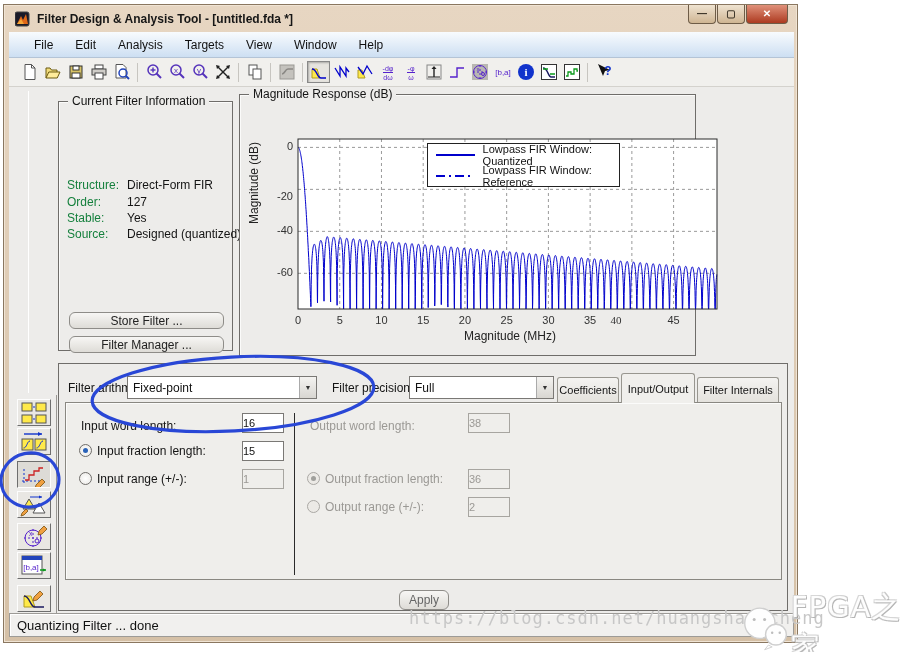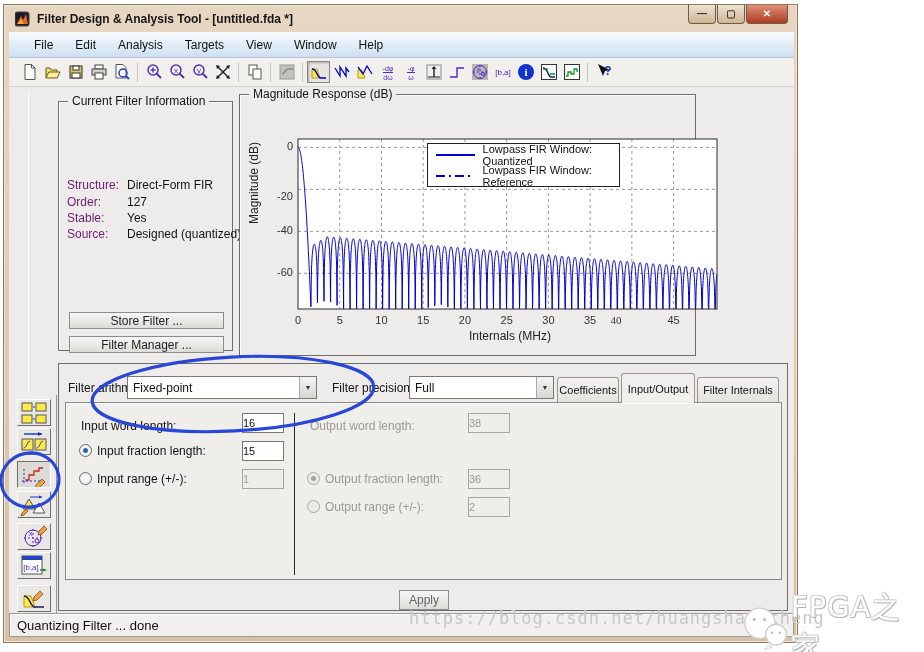--- a/index.html
+++ b/index.html
@@ -23,23 +23,23 @@
 .client{position:absolute;left:5px;top:82px;width:785px;height:526px;background:#edecea}
 .upperline{position:absolute;left:19px;top:4px;width:1px;height:302px;background:#cfcdc9;border-right:1px solid #fff}
 .sidebar{position:absolute;left:4px;top:308px;width:44px;height:218px;border-right:1px solid #9a9894}
 .sbtn{position:absolute;left:4px;width:34px;height:27px;background:#e9e7e3;border-top:1px solid #fdfdfd;border-left:1px solid #fdfdfd;border-right:1px solid #6e6e6e;border-bottom:1px solid #6e6e6e;display:flex;align-items:center;justify-content:center}
 .sbtn.pressed{border-top:1px solid #6e6e6e;border-left:1px solid #6e6e6e;border-right:1px solid #fdfdfd;border-bottom:1px solid #fdfdfd;background:#dddbd6}
 
 .gbox{position:absolute;border:1px solid #6f6d6a;box-shadow:inset 1px 1px 0 #fbfbfa}
 .gbox>.glabel{position:absolute;top:-8px;left:9px;background:#edecea;padding:0 4px;font-size:12px;color:#141414;white-space:nowrap}
 
 .cfi-row{position:absolute;font-size:12px;white-space:nowrap}
-.cfi-row .lab{color:#701a75}
+.cfi-row .lab{color:#15803d}
 .cfi-row .val{position:absolute;left:60px;color:#141414}
-.btn{background:linear-gradient(#f7f6f4,#dedcd7);border:1px solid #8e8c88;border-radius:0;font-size:12px;color:#222;display:flex;align-items:center;justify-content:center}
+.btn{background:linear-gradient(#f7f6f4,#dedcd7);border:1px solid #8e8c88;border-radius:6px;font-size:12px;color:#222;display:flex;align-items:center;justify-content:center}
 
 #chart{position:absolute;left:0;top:0;width:547px;height:262px}
 #chart-svg{position:absolute;left:0;top:0}
 .xtick,.ytick{position:absolute;font-size:11px;color:#333}
 .ytick{width:28px;text-align:right}
 .xtick{width:20px;text-align:center}
 .axlab{position:absolute;font-size:12px;color:#222}
 .legend{position:absolute;left:187px;top:48px;width:193px;height:44px;background:#fff;border:1px solid #222;font-size:11px;color:#111}
 .leg-row{display:flex;align-items:center;height:20px;margin-top:1px}
 .leg-line{width:46px;height:2px;margin:0 8px 0 8px}
@@ -360,21 +360,21 @@
               <line x1="391.8645418326693" y1="44" x2="391.8645418326693" y2="214" stroke="#9a9a9a" stroke-dasharray="3 3"></line>
               <line x1="433.59760956175296" y1="44" x2="433.59760956175296" y2="214" stroke="#9a9a9a" stroke-dasharray="3 3"></line>
               <line x1="58" y1="52.39506172839506" x2="477" y2="52.39506172839506" stroke="#9a9a9a" stroke-dasharray="3 3"></line>
               <line x1="58" y1="94.37037037037037" x2="477" y2="94.37037037037037" stroke="#9a9a9a" stroke-dasharray="3 3"></line>
               <line x1="58" y1="136.34567901234567" x2="477" y2="136.34567901234567" stroke="#9a9a9a" stroke-dasharray="3 3"></line>
               <line x1="58" y1="178.320987654321" x2="477" y2="178.320987654321" stroke="#9a9a9a" stroke-dasharray="3 3"></line>
               <polyline points="58.0,52.4 58.2,52.4 58.3,52.5 58.5,52.6 58.7,52.8 58.8,53.1 59.0,53.4 59.2,53.7 59.3,54.1 59.5,54.6 59.7,55.1 59.8,55.6 60.0,56.3 60.2,56.9 60.3,57.7 60.5,58.4 60.7,59.3 60.8,60.2 61.0,61.1 61.2,62.1 61.3,63.1 61.5,64.2 61.7,65.4 61.8,66.6 62.0,67.9 62.2,69.2 62.3,70.6 62.5,72.0 62.7,73.5 62.8,75.0 63.0,76.6 63.2,78.2 63.3,79.9 63.5,81.7 63.7,83.5 63.8,85.3 64.0,87.2 64.2,89.2 64.3,91.2 64.5,93.3 64.7,95.4 64.8,97.6 65.0,99.8 65.2,102.1 65.3,104.4 65.5,106.8 65.7,109.2 65.8,111.7 66.0,114.3 66.2,116.9 66.3,119.6 66.5,122.3 66.7,125.0 66.8,127.9 67.0,130.7 67.2,133.7 67.3,136.6 67.5,139.7 67.7,142.8 67.8,145.9 68.0,149.1 68.2,152.4 68.3,155.7 68.5,159.0 68.7,162.4 68.9,165.9 69.0,169.4 69.2,173.0 69.4,176.6 69.5,180.3 69.7,184.0 69.9,187.8 70.0,191.7 70.2,195.6 70.4,199.5 70.5,203.5 70.7,207.6 70.9,211.7 71.0,209.6 71.2,189.6 71.4,180.2 71.5,174.1 71.7,169.6 71.9,166.0 72.0,163.1 72.2,160.7 72.4,158.7 72.5,156.9 72.7,155.4 72.9,154.1 73.0,153.0 73.2,152.0 73.4,151.2 73.5,150.6 73.7,150.1 73.9,149.7 74.0,149.4 74.2,149.2 74.4,149.2 74.5,149.3 74.7,149.5 74.9,149.8 75.0,150.2 75.2,150.8 75.4,151.6 75.5,152.5 75.7,153.6 75.9,154.9 76.0,156.4 76.2,158.3 76.4,160.5 76.5,163.2 76.7,166.5 76.9,170.8 77.0,176.6 77.2,185.5 77.4,204.2 77.5,207.8 77.7,186.4 77.9,176.8 78.0,170.6 78.2,166.0 78.4,162.4 78.5,159.5 78.7,157.1 78.9,155.0 79.0,153.2 79.2,151.7 79.4,150.4 79.5,149.3 79.7,148.3 79.9,147.5 80.0,146.8 80.2,146.3 80.4,145.9 80.5,145.6 80.7,145.5 80.9,145.4 81.0,145.5 81.2,145.7 81.4,146.0 81.5,146.5 81.7,147.0 81.9,147.8 82.0,148.7 82.2,149.8 82.4,151.1 82.5,152.6 82.7,154.4 82.9,156.6 83.0,159.3 83.2,162.6 83.4,166.8 83.5,172.5 83.7,181.1 83.9,198.9 84.0,206.2 84.2,183.3 84.4,173.4 84.5,167.1 84.7,162.5 84.9,158.8 85.0,155.9 85.2,153.4 85.4,151.3 85.5,149.5 85.7,148.0 85.9,146.7 86.0,145.5 86.2,144.6 86.4,143.8 86.5,143.1 86.7,142.6 86.9,142.2 87.0,141.9 87.2,141.6 87.4,141.7 87.5,141.8 87.7,142.1 87.9,142.5 88.0,143.1 88.2,143.8 88.4,144.6 88.5,145.6 88.7,146.8 88.9,148.2 89.0,149.9 89.2,151.8 89.4,154.1 89.6,156.8 89.7,160.2 89.9,164.4 90.1,170.1 90.2,178.7 90.4,195.7 90.6,207.0 90.7,182.4 90.9,172.4 91.1,166.0 91.2,161.4 91.4,157.9 91.6,155.0 91.7,152.6 91.9,150.6 92.1,148.9 92.2,147.5 92.4,146.3 92.6,145.3 92.7,144.4 92.9,143.7 93.1,143.1 93.2,142.7 93.4,142.4 93.6,142.2 93.7,142.1 93.9,142.2 94.1,142.4 94.2,142.6 94.4,143.1 94.6,143.6 94.7,144.3 94.9,145.1 95.1,146.1 95.2,147.3 95.4,148.7 95.6,150.3 95.7,152.2 95.9,154.5 96.1,157.2 96.2,160.5 96.4,164.7 96.6,170.3 96.7,178.7 96.9,194.8 97.1,210.3 97.2,183.6 97.4,173.3 97.6,166.8 97.7,162.2 97.9,158.6 98.1,155.7 98.2,153.3 98.4,151.3 98.6,149.6 98.7,148.1 98.9,146.9 99.1,145.8 99.2,145.0 99.4,144.3 99.6,143.7 99.7,143.3 99.9,142.9 100.1,142.7 100.2,142.7 100.4,142.7 100.6,142.9 100.7,143.2 100.9,143.6 101.1,144.1 101.2,144.8 101.4,145.6 101.6,146.6 101.7,147.8 101.9,149.1 102.1,150.8 102.2,152.6 102.4,154.9 102.6,157.6 102.7,160.9 102.9,165.0 103.1,170.6 103.2,178.7 103.4,194.1 103.6,214.0 103.7,184.9 103.9,174.2 104.1,167.7 104.2,162.9 104.4,159.3 104.6,156.3 104.7,153.9 104.9,151.9 105.1,150.2 105.2,148.7 105.4,147.5 105.6,146.4 105.7,145.6 105.9,144.8 106.1,144.3 106.2,143.8 106.4,143.5 106.6,143.3 106.7,143.2 106.9,143.3 107.1,143.4 107.2,143.7 107.4,144.1 107.6,144.6 107.7,145.3 107.9,146.1 108.1,147.1 108.2,148.3 108.4,149.6 108.6,151.2 108.7,153.1 108.9,155.3 109.1,158.0 109.2,161.2 109.4,165.3 109.6,170.8 109.7,178.8 109.9,193.5 110.1,214.0 110.2,186.1 110.4,175.2 110.6,168.5 110.8,163.7 110.9,160.0 111.1,157.0 111.3,154.6 111.4,152.5 111.6,150.8 111.8,149.3 111.9,148.1 112.1,147.0 112.3,146.1 112.4,145.4 112.6,144.8 112.8,144.4 112.9,144.0 113.1,143.8 113.3,143.8 113.4,143.8 113.6,143.9 113.8,144.2 113.9,144.6 114.1,145.1 114.3,145.8 114.4,146.6 114.6,147.6 114.8,148.7 114.9,150.1 115.1,151.7 115.3,153.5 115.4,155.7 115.6,158.4 115.8,161.6 115.9,165.6 116.1,171.0 116.3,178.8 116.4,192.9 116.6,214.0 116.8,187.5 116.9,176.1 117.1,169.3 117.3,164.4 117.4,160.7 117.6,157.7 117.8,155.2 117.9,153.2 118.1,151.4 118.3,149.9 118.4,148.7 118.6,147.6 118.8,146.7 118.9,146.0 119.1,145.4 119.3,144.9 119.4,144.6 119.6,144.4 119.8,144.3 119.9,144.3 120.1,144.5 120.3,144.7 120.4,145.1 120.6,145.7 120.8,146.3 120.9,147.1 121.1,148.1 121.3,149.2 121.4,150.6 121.6,152.1 121.8,154.0 121.9,156.1 122.1,158.8 122.3,161.9 122.4,165.9 122.6,171.2 122.8,178.9 122.9,192.4 123.1,214.0 123.3,188.8 123.4,177.1 123.6,170.1 123.8,165.2 123.9,161.4 124.1,158.4 124.3,155.9 124.4,153.8 124.6,152.0 124.8,150.5 124.9,149.3 125.1,148.2 125.3,147.3 125.4,146.6 125.6,146.0 125.8,145.5 125.9,145.2 126.1,144.9 126.3,144.8 126.4,144.9 126.6,145.0 126.8,145.3 126.9,145.7 127.1,146.2 127.3,146.8 127.4,147.6 127.6,148.6 127.8,149.7 127.9,151.0 128.1,152.6 128.3,154.4 128.4,156.6 128.6,159.2 128.8,162.3 128.9,166.3 129.1,171.5 129.3,178.9 129.4,192.0 129.6,214.0 129.8,190.2 129.9,178.1 130.1,170.9 130.3,165.9 130.4,162.1 130.6,159.0 130.8,156.5 130.9,154.4 131.1,152.7 131.3,151.2 131.5,149.9 131.6,148.8 131.8,147.9 132.0,147.1 132.1,146.5 132.3,146.1 132.5,145.7 132.6,145.5 132.8,145.4 133.0,145.4 133.1,145.5 133.3,145.8 133.5,146.2 133.6,146.7 133.8,147.3 134.0,148.1 134.1,149.1 134.3,150.2 134.5,151.5 134.6,153.0 134.8,154.9 135.0,157.0 135.1,159.6 135.3,162.7 135.5,166.6 135.6,171.7 135.8,179.0 136.0,191.6 136.1,214.0 136.3,191.6 136.5,179.1 136.6,171.8 136.8,166.7 137.0,162.8 137.1,159.7 137.3,157.2 137.5,155.1 137.6,153.3 137.8,151.8 138.0,150.5 138.1,149.4 138.3,148.5 138.5,147.7 138.6,147.1 138.8,146.6 139.0,146.3 139.1,146.0 139.3,145.9 139.5,145.9 139.6,146.1 139.8,146.3 140.0,146.7 140.1,147.2 140.3,147.8 140.5,148.6 140.6,149.5 140.8,150.7 141.0,152.0 141.1,153.5 141.3,155.3 141.5,157.4 141.6,160.0 141.8,163.0 142.0,166.9 142.1,171.9 142.3,179.1 142.5,191.3 142.6,214.0 142.8,193.1 143.0,180.1 143.1,172.6 143.3,167.5 143.5,163.5 143.6,160.4 143.8,157.8 144.0,155.7 144.1,153.9 144.3,152.4 144.5,151.1 144.6,150.0 144.8,149.1 145.0,148.3 145.1,147.7 145.3,147.2 145.5,146.8 145.6,146.6 145.8,146.5 146.0,146.5 146.1,146.6 146.3,146.8 146.5,147.2 146.6,147.7 146.8,148.3 147.0,149.1 147.1,150.0 147.3,151.1 147.5,152.4 147.6,154.0 147.8,155.7 148.0,157.8 148.1,160.4 148.3,163.4 148.5,167.2 148.6,172.2 148.8,179.2 149.0,190.9 149.1,214.0 149.3,194.6 149.5,181.1 149.6,173.5 149.8,168.2 150.0,164.2 150.1,161.1 150.3,158.5 150.5,156.3 150.6,154.5 150.8,153.0 151.0,151.7 151.1,150.6 151.3,149.6 151.5,148.9 151.6,148.2 151.8,147.7 152.0,147.4 152.1,147.1 152.3,147.0 152.5,147.0 152.7,147.1 152.8,147.4 153.0,147.7 153.2,148.2 153.3,148.8 153.5,149.6 153.7,150.5 153.8,151.6 154.0,152.9 154.2,154.4 154.3,156.2 154.5,158.3 154.7,160.8 154.8,163.8 155.0,167.6 155.2,172.4 155.3,179.3 155.5,190.7 155.7,214.0 155.8,196.2 156.0,182.1 156.2,174.3 156.3,169.0 156.5,165.0 156.7,161.8 156.8,159.2 157.0,157.0 157.2,155.2 157.3,153.6 157.5,152.3 157.7,151.2 157.8,150.2 158.0,149.4 158.2,148.8 158.3,148.3 158.5,147.9 158.7,147.7 158.8,147.6 159.0,147.6 159.2,147.7 159.3,147.9 159.5,148.3 159.7,148.7 159.8,149.3 160.0,150.1 160.2,151.0 160.3,152.1 160.5,153.4 160.7,154.9 160.8,156.6 161.0,158.7 161.2,161.2 161.3,164.2 161.5,167.9 161.7,172.7 161.8,179.4 162.0,190.4 162.2,214.0 162.3,197.8 162.5,183.1 162.7,175.2 162.8,169.8 163.0,165.7 163.2,162.5 163.3,159.8 163.5,157.6 163.7,155.8 163.8,154.2 164.0,152.9 164.2,151.8 164.3,150.8 164.5,150.0 164.7,149.4 164.8,148.9 165.0,148.5 165.2,148.2 165.3,148.1 165.5,148.1 165.7,148.2 165.8,148.4 166.0,148.8 166.2,149.2 166.3,149.9 166.5,150.6 166.7,151.5 166.8,152.6 167.0,153.8 167.2,155.3 167.3,157.1 167.5,159.1 167.7,161.6 167.8,164.5 168.0,168.2 168.2,173.0 168.3,179.6 168.5,190.2 168.7,214.0 168.8,199.6 169.0,184.2 169.2,176.0 169.3,170.5 169.5,166.4 169.7,163.1 169.8,160.5 170.0,158.3 170.2,156.4 170.3,154.8 170.5,153.5 170.7,152.3 170.8,151.4 171.0,150.6 171.2,149.9 171.3,149.4 171.5,149.0 171.7,148.8 171.8,148.7 172.0,148.6 172.2,148.7 172.3,149.0 172.5,149.3 172.7,149.8 172.8,150.4 173.0,151.1 173.2,152.0 173.4,153.1 173.5,154.3 173.7,155.8 173.9,157.5 174.0,159.6 174.2,162.0 174.4,164.9 174.5,168.6 174.7,173.2 174.9,179.7 175.0,190.1 175.2,214.0 175.4,201.4 175.5,185.2 175.7,176.9 175.9,171.3 176.0,167.1 176.2,163.8 176.4,161.1 176.5,158.9 176.7,157.0 176.9,155.4 177.0,154.1 177.2,152.9 177.4,152.0 177.5,151.2 177.7,150.5 177.9,150.0 178.0,149.6 178.2,149.3 178.4,149.2 178.5,149.2 178.7,149.3 178.9,149.5 179.0,149.8 179.2,150.3 179.4,150.9 179.5,151.6 179.7,152.5 179.9,153.5 180.0,154.8 180.2,156.3 180.4,158.0 180.5,160.0 180.7,162.4 180.9,165.3 181.0,168.9 181.2,173.5 181.4,179.9 181.5,189.9 181.7,214.0 181.9,203.2 182.0,186.3 182.2,177.8 182.4,172.1 182.5,167.9 182.7,164.5 182.9,161.8 183.0,159.6 183.2,157.7 183.4,156.1 183.5,154.7 183.7,153.5 183.9,152.6 184.0,151.7 184.2,151.1 184.4,150.6 184.5,150.2 184.7,149.9 184.9,149.7 185.0,149.7 185.2,149.8 185.4,150.0 185.5,150.3 185.7,150.8 185.9,151.4 186.0,152.1 186.2,153.0 186.4,154.0 186.5,155.3 186.7,156.7 186.9,158.4 187.0,160.4 187.2,162.8 187.4,165.7 187.5,169.2 187.7,173.8 187.9,180.0 188.0,189.8 188.2,212.6 188.4,205.2 188.5,187.4 188.7,178.7 188.9,172.9 189.0,168.6 189.2,165.2 189.4,162.5 189.5,160.2 189.7,158.3 189.9,156.7 190.0,155.3 190.2,154.1 190.4,153.1 190.5,152.3 190.7,151.7 190.9,151.1 191.0,150.7 191.2,150.4 191.4,150.3 191.5,150.3 191.7,150.3 191.9,150.5 192.0,150.9 192.2,151.3 192.4,151.9 192.5,152.6 192.7,153.5 192.9,154.5 193.0,155.7 193.2,157.2 193.4,158.9 193.5,160.9 193.7,163.2 193.9,166.1 194.0,169.6 194.2,174.1 194.4,180.2 194.6,189.7 194.7,211.0 194.9,207.4 195.1,188.5 195.2,179.6 195.4,173.7 195.6,169.3 195.7,165.9 195.9,163.1 196.1,160.8 196.2,158.9 196.4,157.3 196.6,155.9 196.7,154.7 196.9,153.7 197.1,152.9 197.2,152.2 197.4,151.7 197.6,151.3 197.7,151.0 197.9,150.8 198.1,150.8 198.2,150.9 198.4,151.1 198.6,151.4 198.7,151.8 198.9,152.4 199.1,153.1 199.2,154.0 199.4,155.0 199.6,156.2 199.7,157.6 199.9,159.3 200.1,161.3 200.2,163.6 200.4,166.4 200.6,169.9 200.7,174.4 200.9,180.4 201.1,189.6 201.2,209.6 201.4,209.6 201.6,189.7 201.7,180.5 201.9,174.5 202.1,170.0 202.2,166.6 202.4,163.8 202.6,161.5 202.7,159.5 202.9,157.9 203.1,156.5 203.2,155.3 203.4,154.3 203.6,153.5 203.7,152.8 203.9,152.2 204.1,151.8 204.2,151.5 204.4,151.4 204.6,151.3 204.7,151.4 204.9,151.6 205.1,151.9 205.2,152.3 205.4,152.9 205.6,153.6 205.7,154.5 205.9,155.5 206.1,156.7 206.2,158.1 206.4,159.8 206.6,161.7 206.7,164.0 206.9,166.8 207.1,170.3 207.2,174.6 207.4,180.6 207.6,189.6 207.7,208.4 207.9,212.1 208.1,190.8 208.2,181.4 208.4,175.2 208.6,170.8 208.7,167.3 208.9,164.5 209.1,162.1 209.2,160.2 209.4,158.5 209.6,157.1 209.7,155.9 209.9,154.9 210.1,154.1 210.2,153.4 210.4,152.8 210.6,152.4 210.7,152.1 210.9,151.9 211.1,151.9 211.2,151.9 211.4,152.1 211.6,152.4 211.7,152.9 211.9,153.4 212.1,154.1 212.2,155.0 212.4,156.0 212.6,157.2 212.7,158.6 212.9,160.2 213.1,162.2 213.2,164.5 213.4,167.2 213.6,170.6 213.7,174.9 213.9,180.8 214.1,189.5 214.2,207.4 214.4,214.0 214.6,192.0 214.7,182.3 214.9,176.0 215.1,171.5 215.3,168.0 215.4,165.1 215.6,162.8 215.8,160.8 215.9,159.1 216.1,157.7 216.3,156.5 216.4,155.5 216.6,154.6 216.8,153.9 216.9,153.4 217.1,153.0 217.3,152.7 217.4,152.5 217.6,152.4 217.8,152.5 217.9,152.6 218.1,152.9 218.3,153.4 218.4,153.9 218.6,154.6 218.8,155.5 218.9,156.5 219.1,157.6 219.3,159.0 219.4,160.7 219.6,162.6 219.8,164.9 219.9,167.6 220.1,171.0 220.3,175.2 220.4,181.0 220.6,189.5 220.8,206.5 220.9,214.0 221.1,193.2 221.3,183.2 221.4,176.9 221.6,172.3 221.8,168.7 221.9,165.8 222.1,163.4 222.3,161.4 222.4,159.8 222.6,158.3 222.8,157.1 222.9,156.1 223.1,155.2 223.3,154.5 223.4,153.9 223.6,153.5 223.8,153.2 223.9,153.0 224.1,153.0 224.3,153.0 224.4,153.2 224.6,153.5 224.8,153.9 224.9,154.4 225.1,155.1 225.3,155.9 225.4,156.9 225.6,158.1 225.8,159.5 225.9,161.1 226.1,163.0 226.3,165.3 226.4,168.0 226.6,171.3 226.8,175.5 226.9,181.2 227.1,189.5 227.3,205.7 227.4,214.0 227.6,194.4 227.8,184.1 227.9,177.7 228.1,173.0 228.3,169.4 228.4,166.5 228.6,164.1 228.8,162.1 228.9,160.4 229.1,158.9 229.3,157.7 229.4,156.7 229.6,155.8 229.8,155.1 229.9,154.5 230.1,154.1 230.3,153.8 230.4,153.6 230.6,153.5 230.8,153.5 230.9,153.7 231.1,154.0 231.3,154.4 231.4,154.9 231.6,155.6 231.8,156.4 231.9,157.4 232.1,158.6 232.3,160.0 232.4,161.6 232.6,163.5 232.8,165.7 232.9,168.4 233.1,171.7 233.3,175.8 233.4,181.4 233.6,189.5 233.8,205.0 233.9,214.0 234.1,195.7 234.3,185.1 234.4,178.5 234.6,173.7 234.8,170.1 234.9,167.2 235.1,164.7 235.3,162.7 235.4,161.0 235.6,159.5 235.8,158.3 235.9,157.3 236.1,156.4 236.3,155.7 236.5,155.1 236.6,154.6 236.8,154.3 237.0,154.1 237.1,154.0 237.3,154.1 237.5,154.2 237.6,154.5 237.8,154.9 238.0,155.5 238.1,156.1 238.3,156.9 238.5,157.9 238.6,159.1 238.8,160.4 239.0,162.0 239.1,163.9 239.3,166.1 239.5,168.8 239.6,172.0 239.8,176.1 240.0,181.6 240.1,189.6 240.3,204.3 240.5,214.0 240.6,197.0 240.8,186.0 241.0,179.3 241.1,174.5 241.3,170.8 241.5,167.8 241.6,165.4 241.8,163.3 242.0,161.6 242.1,160.1 242.3,158.9 242.5,157.8 242.6,157.0 242.8,156.2 243.0,155.6 243.1,155.2 243.3,154.9 243.5,154.7 243.6,154.6 243.8,154.6 244.0,154.8 244.1,155.0 244.3,155.4 244.5,156.0 244.6,156.6 244.8,157.4 245.0,158.4 245.1,159.6 245.3,160.9 245.5,162.5 245.6,164.3 245.8,166.5 246.0,169.2 246.1,172.4 246.3,176.5 246.5,181.8 246.6,189.6 246.8,203.8 247.0,214.0 247.1,198.3 247.3,187.0 247.5,180.1 247.6,175.2 247.8,171.5 248.0,168.5 248.1,166.0 248.3,164.0 248.5,162.2 248.6,160.8 248.8,159.5 249.0,158.4 249.1,157.5 249.3,156.8 249.5,156.2 249.6,155.8 249.8,155.4 250.0,155.2 250.1,155.1 250.3,155.1 250.5,155.3 250.6,155.6 250.8,156.0 251.0,156.5 251.1,157.1 251.3,157.9 251.5,158.9 251.6,160.0 251.8,161.4 252.0,162.9 252.1,164.8 252.3,167.0 252.5,169.6 252.6,172.8 252.8,176.8 253.0,182.0 253.1,189.7 253.3,203.3 253.5,214.0 253.6,199.6 253.8,187.9 254.0,180.9 254.1,176.0 254.3,172.2 254.5,169.2 254.6,166.7 254.8,164.6 255.0,162.9 255.1,161.4 255.3,160.1 255.5,159.0 255.6,158.1 255.8,157.4 256.0,156.8 256.1,156.3 256.3,156.0 256.5,155.8 256.6,155.7 256.8,155.7 257.0,155.8 257.2,156.1 257.3,156.5 257.5,157.0 257.7,157.6 257.8,158.4 258.0,159.4 258.2,160.5 258.3,161.8 258.5,163.4 258.7,165.2 258.8,167.4 259.0,170.0 259.2,173.1 259.3,177.1 259.5,182.3 259.7,189.7 259.8,202.8 260.0,214.0 260.2,201.0 260.3,188.9 260.5,181.8 260.7,176.8 260.8,172.9 261.0,169.9 261.2,167.4 261.3,165.3 261.5,163.5 261.7,162.0 261.8,160.7 262.0,159.6 262.2,158.7 262.3,158.0 262.5,157.3 262.7,156.9 262.8,156.5 263.0,156.3 263.2,156.2 263.3,156.2 263.5,156.4 263.7,156.6 263.8,157.0 264.0,157.5 264.2,158.1 264.3,158.9 264.5,159.9 264.7,161.0 264.8,162.3 265.0,163.9 265.2,165.7 265.3,167.8 265.5,170.4 265.7,173.5 265.8,177.4 266.0,182.5 266.2,189.8 266.3,202.4 266.5,214.0 266.7,202.4 266.8,189.9 267.0,182.6 267.2,177.5 267.3,173.6 267.5,170.5 267.7,168.0 267.8,165.9 268.0,164.1 268.2,162.6 268.3,161.3 268.5,160.2 268.7,159.3 268.8,158.5 269.0,157.9 269.2,157.4 269.3,157.1 269.5,156.9 269.7,156.7 269.8,156.8 270.0,156.9 270.2,157.1 270.3,157.5 270.5,158.0 270.7,158.6 270.8,159.4 271.0,160.4 271.2,161.5 271.3,162.8 271.5,164.3 271.7,166.1 271.8,168.2 272.0,170.8 272.2,173.9 272.3,177.7 272.5,182.8 272.7,189.9 272.8,202.1 273.0,214.0 273.2,203.9 273.3,190.9 273.5,183.4 273.7,178.3 273.8,174.3 274.0,171.2 274.2,168.7 274.3,166.5 274.5,164.7 274.7,163.2 274.8,161.9 275.0,160.8 275.2,159.9 275.3,159.1 275.5,158.5 275.7,158.0 275.8,157.6 276.0,157.4 276.2,157.3 276.3,157.3 276.5,157.4 276.7,157.7 276.8,158.0 277.0,158.5 277.2,159.2 277.3,159.9 277.5,160.9 277.7,162.0 277.8,163.2 278.0,164.8 278.2,166.6 278.4,168.7 278.5,171.2 278.7,174.2 278.9,178.0 279.0,183.0 279.2,190.0 279.4,201.8 279.5,214.0 279.7,205.4 279.9,191.9 280.0,184.3 280.2,179.0 280.4,175.1 280.5,171.9 280.7,169.3 280.9,167.2 281.0,165.3 281.2,163.8 281.4,162.5 281.5,161.4 281.7,160.5 281.9,159.7 282.0,159.0 282.2,158.6 282.4,158.2 282.5,158.0 282.7,157.8 282.9,157.8 283.0,158.0 283.2,158.2 283.4,158.5 283.5,159.0 283.7,159.7 283.9,160.4 284.0,161.3 284.2,162.4 284.4,163.7 284.5,165.2 284.7,167.0 284.9,169.1 285.0,171.6 285.2,174.6 285.4,178.4 285.5,183.3 285.7,190.1 285.9,201.5 286.0,214.0 286.2,207.0 286.4,192.9 286.5,185.1 286.7,179.8 286.9,175.8 287.0,172.6 287.2,170.0 287.4,167.8 287.5,166.0 287.7,164.4 287.9,163.1 288.0,162.0 288.2,161.0 288.4,160.3 288.5,159.6 288.7,159.1 288.9,158.8 289.0,158.5 289.2,158.4 289.4,158.4 289.5,158.5 289.7,158.7 289.9,159.1 290.0,159.5 290.2,160.2 290.4,160.9 290.5,161.8 290.7,162.9 290.9,164.2 291.0,165.7 291.2,167.4 291.4,169.5 291.5,172.0 291.7,175.0 291.9,178.7 292.0,183.5 292.2,190.3 292.4,201.3 292.5,214.0 292.7,208.7 292.9,193.9 293.0,186.0 293.2,180.6 293.4,176.5 293.5,173.3 293.7,170.6 293.9,168.4 294.0,166.6 294.2,165.0 294.4,163.7 294.5,162.6 294.7,161.6 294.9,160.8 295.0,160.2 295.2,159.7 295.4,159.3 295.5,159.1 295.7,158.9 295.9,158.9 296.0,159.0 296.2,159.2 296.4,159.6 296.5,160.1 296.7,160.7 296.9,161.4 297.0,162.3 297.2,163.4 297.4,164.7 297.5,166.1 297.7,167.9 297.9,169.9 298.0,172.4 298.2,175.4 298.4,179.0 298.5,183.8 298.7,190.4 298.9,201.1 299.1,214.0 299.2,210.4 299.4,195.0 299.6,186.9 299.7,181.3 299.9,177.2 300.1,174.0 300.2,171.3 300.4,169.1 300.6,167.2 300.7,165.6 300.9,164.3 301.1,163.2 301.2,162.2 301.4,161.4 301.6,160.8 301.7,160.2 301.9,159.9 302.1,159.6 302.2,159.5 302.4,159.5 302.6,159.6 302.7,159.8 302.9,160.1 303.1,160.6 303.2,161.2 303.4,161.9 303.6,162.8 303.7,163.9 303.9,165.1 304.1,166.6 304.2,168.3 304.4,170.4 304.6,172.8 304.7,175.7 304.9,179.4 305.1,184.1 305.2,190.5 305.4,200.9 305.6,214.0 305.7,212.2 305.9,196.1 306.1,187.7 306.2,182.1 306.4,177.9 306.6,174.7 306.7,172.0 306.9,169.7 307.1,167.9 307.2,166.3 307.4,164.9 307.6,163.8 307.7,162.8 307.9,162.0 308.1,161.3 308.2,160.8 308.4,160.4 308.6,160.2 308.7,160.0 308.9,160.0 309.1,160.1 309.2,160.3 309.4,160.6 309.6,161.1 309.7,161.7 309.9,162.4 310.1,163.3 310.2,164.4 310.4,165.6 310.6,167.1 310.7,168.8 310.9,170.8 311.1,173.2 311.2,176.1 311.4,179.7 311.6,184.3 311.7,190.7 311.9,200.7 312.1,214.0 312.2,214.0 312.4,197.1 312.6,188.6 312.7,182.9 312.9,178.7 313.1,175.3 313.2,172.6 313.4,170.4 313.6,168.5 313.7,166.9 313.9,165.5 314.1,164.4 314.2,163.4 314.4,162.6 314.6,161.9 314.7,161.4 314.9,161.0 315.1,160.7 315.2,160.6 315.4,160.5 315.6,160.6 315.7,160.8 315.9,161.2 316.1,161.6 316.2,162.2 316.4,162.9 316.6,163.8 316.7,164.8 316.9,166.1 317.1,167.5 317.2,169.2 317.4,171.2 317.6,173.6 317.7,176.5 317.9,180.0 318.1,184.6 318.2,190.9 318.4,200.6 318.6,214.0 318.7,214.0 318.9,198.2 319.1,189.5 319.2,183.7 319.4,179.4 319.6,176.0 319.7,173.3 319.9,171.0 320.1,169.1 320.3,167.5 320.4,166.1 320.6,164.9 320.8,164.0 320.9,163.1 321.1,162.5 321.3,161.9 321.4,161.5 321.6,161.3 321.8,161.1 321.9,161.1 322.1,161.2 322.3,161.4 322.4,161.7 322.6,162.1 322.8,162.7 322.9,163.4 323.1,164.3 323.3,165.3 323.4,166.6 323.6,168.0 323.8,169.7 323.9,171.7 324.1,174.0 324.3,176.9 324.4,180.4 324.6,184.9 324.8,191.0 324.9,200.5 325.1,214.0 325.3,214.0 325.4,199.4 325.6,190.4 325.8,184.5 325.9,180.1 326.1,176.7 326.3,174.0 326.4,171.7 326.6,169.7 326.8,168.1 326.9,166.7 327.1,165.5 327.3,164.5 327.4,163.7 327.6,163.0 327.8,162.5 327.9,162.1 328.1,161.8 328.3,161.7 328.4,161.6 328.6,161.7 328.8,161.9 328.9,162.2 329.1,162.6 329.3,163.2 329.4,163.9 329.6,164.8 329.8,165.8 329.9,167.0 330.1,168.5 330.3,170.1 330.4,172.1 330.6,174.4 330.8,177.3 330.9,180.7 331.1,185.2 331.3,191.2 331.4,200.5 331.6,214.0 331.8,214.0 331.9,200.5 332.1,191.3 332.3,185.3 332.4,180.9 332.6,177.4 332.8,174.6 332.9,172.3 333.1,170.4 333.3,168.7 333.4,167.3 333.6,166.1 333.8,165.1 333.9,164.3 334.1,163.6 334.3,163.1 334.4,162.7 334.6,162.4 334.8,162.2 334.9,162.1 335.1,162.2 335.3,162.4 335.4,162.7 335.6,163.2 335.8,163.7 335.9,164.4 336.1,165.3 336.3,166.3 336.4,167.5 336.6,168.9 336.8,170.6 336.9,172.5 337.1,174.9 337.3,177.7 337.4,181.1 337.6,185.5 337.8,191.4 337.9,200.4 338.1,214.0 338.3,214.0 338.4,201.6 338.6,192.2 338.8,186.1 338.9,181.6 339.1,178.1 339.3,175.3 339.4,173.0 339.6,171.0 339.8,169.3 339.9,167.9 340.1,166.7 340.3,165.7 340.4,164.9 340.6,164.2 340.8,163.6 341.0,163.2 341.1,162.9 341.3,162.7 341.5,162.7 341.6,162.8 341.8,162.9 342.0,163.2 342.1,163.7 342.3,164.2 342.5,164.9 342.6,165.8 342.8,166.8 343.0,168.0 343.1,169.4 343.3,171.0 343.5,173.0 343.6,175.3 343.8,178.0 344.0,181.4 344.1,185.8 344.3,191.6 344.5,200.4 344.6,214.0 344.8,214.0 345.0,202.8 345.1,193.1 345.3,186.9 345.5,182.3 345.6,178.8 345.8,176.0 346.0,173.6 346.1,171.6 346.3,170.0 346.5,168.5 346.6,167.3 346.8,166.3 347.0,165.5 347.1,164.8 347.3,164.2 347.5,163.8 347.6,163.5 347.8,163.3 348.0,163.2 348.1,163.3 348.3,163.5 348.5,163.8 348.6,164.2 348.8,164.7 349.0,165.4 349.1,166.3 349.3,167.3 349.5,168.5 349.6,169.9 349.8,171.5 350.0,173.4 350.1,175.7 350.3,178.4 350.5,181.8 350.6,186.1 350.8,191.8 351.0,200.3 351.1,214.0 351.3,214.0 351.5,204.0 351.6,194.0 351.8,187.7 352.0,183.1 352.1,179.5 352.3,176.6 352.5,174.3 352.6,172.3 352.8,170.6 353.0,169.1 353.1,167.9 353.3,166.9 353.5,166.0 353.6,165.3 353.8,164.8 354.0,164.3 354.1,164.0 354.3,163.8 354.5,163.8 354.6,163.8 354.8,164.0 355.0,164.3 355.1,164.7 355.3,165.2 355.5,165.9 355.6,166.8 355.8,167.8 356.0,168.9 356.1,170.3 356.3,171.9 356.5,173.8 356.6,176.1 356.8,178.8 357.0,182.1 357.1,186.4 357.3,192.0 357.5,200.3 357.6,214.0 357.8,214.0 358.0,205.3 358.1,194.9 358.3,188.5 358.5,183.8 358.6,180.2 358.8,177.3 359.0,174.9 359.1,172.9 359.3,171.2 359.5,169.7 359.6,168.5 359.8,167.5 360.0,166.6 360.1,165.9 360.3,165.3 360.5,164.9 360.6,164.6 360.8,164.4 361.0,164.3 361.1,164.4 361.3,164.5 361.5,164.8 361.6,165.2 361.8,165.8 362.0,166.4 362.2,167.3 362.3,168.2 362.5,169.4 362.7,170.8 362.8,172.4 363.0,174.3 363.2,176.5 363.3,179.2 363.5,182.5 363.7,186.7 363.8,192.2 364.0,200.4 364.2,214.0 364.3,214.0 364.5,206.5 364.7,195.9 364.8,189.3 365.0,184.6 365.2,180.9 365.3,178.0 365.5,175.6 365.7,173.5 365.8,171.8 366.0,170.4 366.2,169.1 366.3,168.1 366.5,167.2 366.7,166.5 366.8,165.9 367.0,165.4 367.2,165.1 367.3,164.9 367.5,164.9 367.7,164.9 367.8,165.1 368.0,165.3 368.2,165.7 368.3,166.3 368.5,166.9 368.7,167.8 368.8,168.7 369.0,169.9 369.2,171.3 369.3,172.8 369.5,174.7 369.7,176.9 369.8,179.6 370.0,182.9 370.2,187.0 370.3,192.4 370.5,200.4 370.7,214.0 370.8,214.0 371.0,207.8 371.2,196.8 371.3,190.1 371.5,185.3 371.7,181.6 371.8,178.7 372.0,176.2 372.2,174.2 372.3,172.4 372.5,171.0 372.7,169.7 372.8,168.7 373.0,167.8 373.2,167.0 373.3,166.5 373.5,166.0 373.7,165.7 373.8,165.5 374.0,165.4 374.2,165.4 374.3,165.6 374.5,165.9 374.7,166.3 374.8,166.8 375.0,167.4 375.2,168.3 375.3,169.2 375.5,170.4 375.7,171.7 375.8,173.3 376.0,175.2 376.2,177.4 376.3,180.0 376.5,183.2 376.7,187.3 376.8,192.6 377.0,200.4 377.2,214.0 377.3,214.0 377.5,209.1 377.7,197.8 377.8,190.9 378.0,186.1 378.2,182.3 378.3,179.3 378.5,176.9 378.7,174.8 378.8,173.1 379.0,171.6 379.2,170.3 379.3,169.3 379.5,168.4 379.7,167.6 379.8,167.0 380.0,166.6 380.2,166.2 380.3,166.0 380.5,165.9 380.7,166.0 380.8,166.1 381.0,166.4 381.2,166.8 381.3,167.3 381.5,167.9 381.7,168.7 381.8,169.7 382.0,170.8 382.2,172.2 382.3,173.8 382.5,175.6 382.7,177.8 382.9,180.4 383.0,183.6 383.2,187.6 383.4,192.9 383.5,200.5 383.7,214.0 383.9,214.0 384.0,210.4 384.2,198.7 384.4,191.8 384.5,186.8 384.7,183.0 384.9,180.0 385.0,177.5 385.2,175.4 385.4,173.7 385.5,172.2 385.7,170.9 385.9,169.8 386.0,168.9 386.2,168.2 386.4,167.6 386.5,167.1 386.7,166.8 386.9,166.6 387.0,166.5 387.2,166.5 387.4,166.6 387.5,166.9 387.7,167.3 387.9,167.8 388.0,168.5 388.2,169.2 388.4,170.2 388.5,171.3 388.7,172.7 388.9,174.2 389.0,176.0 389.2,178.2 389.4,180.8 389.5,183.9 389.7,187.9 389.9,193.1 390.0,200.6 390.2,213.6 390.4,214.0 390.5,211.8 390.7,199.7 390.9,192.6 391.0,187.6 391.2,183.7 391.4,180.7 391.5,178.2 391.7,176.1 391.9,174.3 392.0,172.8 392.2,171.5 392.4,170.4 392.5,169.5 392.7,168.8 392.9,168.2 393.0,167.7 393.2,167.3 393.4,167.1 393.5,167.0 393.7,167.0 393.9,167.2 394.0,167.4 394.2,167.8 394.4,168.3 394.5,169.0 394.7,169.7 394.9,170.7 395.0,171.8 395.2,173.1 395.4,174.7 395.5,176.5 395.7,178.6 395.9,181.2 396.0,184.3 396.2,188.2 396.4,193.3 396.5,200.6 396.7,213.2 396.9,214.0 397.0,213.3 397.2,200.7 397.4,193.4 397.5,188.3 397.7,184.5 397.9,181.4 398.0,178.8 398.2,176.7 398.4,174.9 398.5,173.4 398.7,172.1 398.9,171.0 399.0,170.1 399.2,169.3 399.4,168.7 399.5,168.3 399.7,167.9 399.9,167.7 400.0,167.6 400.2,167.6 400.4,167.7 400.5,168.0 400.7,168.3 400.9,168.8 401.0,169.5 401.2,170.2 401.4,171.2 401.5,172.3 401.7,173.6 401.9,175.1 402.0,176.9 402.2,179.1 402.4,181.6 402.5,184.7 402.7,188.5 402.9,193.6 403.0,200.7 403.2,212.9 403.4,214.0 403.5,214.0 403.7,201.7 403.9,194.3 404.1,189.1 404.2,185.2 404.4,182.0 404.6,179.5 404.7,177.3 404.9,175.5 405.1,174.0 405.2,172.7 405.4,171.6 405.6,170.7 405.7,169.9 405.9,169.3 406.1,168.8 406.2,168.5 406.4,168.2 406.6,168.1 406.7,168.1 406.9,168.2 407.1,168.5 407.2,168.8 407.4,169.3 407.6,170.0 407.7,170.7 407.9,171.7 408.1,172.8 408.2,174.1 408.4,175.6 408.6,177.4 408.7,179.5 408.9,182.0 409.1,185.1 409.2,188.9 409.4,193.8 409.6,200.8 409.7,212.6 409.9,214.0 410.1,214.0 410.2,202.7 410.4,195.1 410.6,189.9 410.7,185.9 410.9,182.7 411.1,180.1 411.2,178.0 411.4,176.2 411.6,174.6 411.7,173.3 411.9,172.2 412.1,171.3 412.2,170.5 412.4,169.9 412.6,169.4 412.7,169.0 412.9,168.8 413.1,168.7 413.2,168.7 413.4,168.8 413.6,169.0 413.7,169.4 413.9,169.9 414.1,170.5 414.2,171.2 414.4,172.2 414.6,173.3 414.7,174.5 414.9,176.0 415.1,177.8 415.2,179.9 415.4,182.4 415.6,185.4 415.7,189.2 415.9,194.1 416.1,201.0 416.2,212.3 416.4,214.0 416.6,214.0 416.7,203.7 416.9,196.0 417.1,190.6 417.2,186.6 417.4,183.4 417.6,180.8 417.7,178.6 417.9,176.8 418.1,175.2 418.2,173.9 418.4,172.8 418.6,171.9 418.7,171.1 418.9,170.4 419.1,169.9 419.2,169.6 419.4,169.3 419.6,169.2 419.7,169.2 419.9,169.3 420.1,169.5 420.2,169.9 420.4,170.4 420.6,171.0 420.7,171.7 420.9,172.6 421.1,173.7 421.2,175.0 421.4,176.5 421.6,178.3 421.7,180.3 421.9,182.8 422.1,185.8 422.2,189.5 422.4,194.3 422.6,201.1 422.7,212.1 422.9,214.0 423.1,214.0 423.2,204.8 423.4,196.8 423.6,191.4 423.7,187.3 423.9,184.1 424.1,181.5 424.2,179.3 424.4,177.4 424.6,175.9 424.8,174.5 424.9,173.4 425.1,172.4 425.3,171.6 425.4,171.0 425.6,170.5 425.8,170.1 425.9,169.9 426.1,169.7 426.3,169.7 426.4,169.8 426.6,170.1 426.8,170.4 426.9,170.9 427.1,171.5 427.3,172.2 427.4,173.1 427.6,174.2 427.8,175.5 427.9,177.0 428.1,178.7 428.3,180.8 428.4,183.2 428.6,186.2 428.8,189.9 428.9,194.6 429.1,201.2 429.3,211.9 429.4,214.0 429.6,214.0 429.8,205.8 429.9,197.7 430.1,192.2 430.3,188.0 430.4,184.8 430.6,182.1 430.8,179.9 430.9,178.0 431.1,176.5 431.3,175.1 431.4,174.0 431.6,173.0 431.8,172.2 431.9,171.6 432.1,171.1 432.3,170.7 432.4,170.4 432.6,170.3 432.8,170.3 432.9,170.4 433.1,170.6 433.3,170.9 433.4,171.4 433.6,172.0 433.8,172.7 433.9,173.6 434.1,174.7 434.3,176.0 434.4,177.4 434.6,179.2 434.8,181.2 434.9,183.6 435.1,186.6 435.3,190.2 435.4,194.9 435.6,201.4 435.8,211.7 435.9,214.0 436.1,214.0 436.3,206.9 436.4,198.5 436.6,192.9 436.8,188.8 436.9,185.5 437.1,182.8 437.3,180.6 437.4,178.7 437.6,177.1 437.8,175.7 437.9,174.6 438.1,173.6 438.3,172.8 438.4,172.1 438.6,171.6 438.8,171.2 438.9,171.0 439.1,170.8 439.3,170.8 439.4,170.9 439.6,171.1 439.8,171.4 439.9,171.9 440.1,172.5 440.3,173.2 440.4,174.1 440.6,175.2 440.8,176.4 440.9,177.9 441.1,179.6 441.3,181.6 441.4,184.0 441.6,186.9 441.8,190.5 441.9,195.2 442.1,201.5 442.3,211.6 442.4,214.0 442.6,214.0 442.8,208.0 442.9,199.4 443.1,193.7 443.3,189.5 443.4,186.2 443.6,183.4 443.8,181.2 443.9,179.3 444.1,177.7 444.3,176.3 444.4,175.2 444.6,174.2 444.8,173.4 444.9,172.7 445.1,172.2 445.3,171.8 445.4,171.5 445.6,171.4 445.8,171.3 446.0,171.4 446.1,171.6 446.3,172.0 446.5,172.4 446.6,173.0 446.8,173.7 447.0,174.6 447.1,175.7 447.3,176.9 447.5,178.4 447.6,180.1 447.8,182.1 448.0,184.4 448.1,187.3 448.3,190.9 448.5,195.4 448.6,201.7 448.8,211.4 449.0,214.0 449.1,214.0 449.3,209.1 449.5,200.3 449.6,194.5 449.8,190.2 450.0,186.8 450.1,184.1 450.3,181.8 450.5,179.9 450.6,178.3 450.8,176.9 451.0,175.8 451.1,174.8 451.3,174.0 451.5,173.3 451.6,172.8 451.8,172.4 452.0,172.1 452.1,171.9 452.3,171.9 452.5,172.0 452.6,172.2 452.8,172.5 453.0,172.9 453.1,173.5 453.3,174.2 453.5,175.1 453.6,176.1 453.8,177.4 454.0,178.8 454.1,180.5 454.3,182.5 454.5,184.9 454.6,187.7 454.8,191.2 455.0,195.7 455.1,201.8 455.3,211.3 455.5,214.0 455.6,214.0 455.8,210.2 456.0,201.2 456.1,195.3 456.3,190.9 456.5,187.5 456.6,184.8 456.8,182.5 457.0,180.6 457.1,178.9 457.3,177.5 457.5,176.4 457.6,175.4 457.8,174.5 458.0,173.9 458.1,173.3 458.3,172.9 458.5,172.6 458.6,172.5 458.8,172.4 459.0,172.5 459.1,172.7 459.3,173.0 459.5,173.5 459.6,174.0 459.8,174.7 460.0,175.6 460.1,176.6 460.3,177.8 460.5,179.3 460.6,181.0 460.8,182.9 461.0,185.3 461.1,188.1 461.3,191.6 461.5,196.0 461.6,202.0 461.8,211.3 462.0,214.0 462.1,214.0 462.3,211.3 462.5,202.1 462.6,196.1 462.8,191.7 463.0,188.2 463.1,185.4 463.3,183.1 463.5,181.2 463.6,179.5 463.8,178.1 464.0,177.0 464.1,176.0 464.3,175.1 464.5,174.4 464.6,173.9 464.8,173.5 465.0,173.2 465.1,173.0 465.3,173.0 465.5,173.0 465.6,173.2 465.8,173.5 466.0,174.0 466.1,174.5 466.3,175.2 466.5,176.1 466.7,177.1 466.8,178.3 467.0,179.7 467.2,181.4 467.3,183.4 467.5,185.7 467.7,188.5 467.8,191.9 468.0,196.3 468.2,202.2 468.3,211.2 468.5,214.0 468.7,214.0 468.8,212.5 469.0,203.0 469.2,196.9 469.3,192.4 469.5,188.9 469.7,186.1 469.8,183.8 470.0,181.8 470.2,180.2 470.3,178.7 470.5,177.5 470.7,176.5 470.8,175.7 471.0,175.0 471.2,174.4 471.3,174.0 471.5,173.7 471.7,173.6 471.8,173.5 472.0,173.6 472.2,173.8 472.3,174.1 472.5,174.5 472.7,175.0 472.8,175.7 473.0,176.6 473.2,177.6 473.3,178.8 473.5,180.2 473.7,181.9 473.8,183.8 474.0,186.1 474.2,188.9 474.3,192.3 474.5,196.6 474.7,202.4 474.8,211.2 475.0,214.0 475.2,214.0 475.3,213.6 475.5,203.9 475.7,197.7 475.8,193.2 476.0,189.6 476.2,186.8 476.3,184.4 476.5,182.4 476.7,180.8 476.8,179.4" fill="none" stroke="#0000cc" stroke-width="1"></polyline>
               <rect x="58" y="44" width="419" height="170" fill="none" stroke="#2a2a2a"></rect>
             </svg>
           <div class="axlab" style="left:14px;top:129px;transform:rotate(-90deg) translate(0,-50%);transform-origin:left top;white-space:nowrap">Magnitude (dB)</div>
-          <div class="axlab" style="left:200px;top:234px;width:140px;text-align:center">Internals (MHz)</div>
+          <div class="axlab" style="left:200px;top:234px;width:140px;text-align:center">Magnitude (MHz)</div>
           <div class="legend">
             <div class="leg-row">
                 <span class="leg-line leg-solid"></span>
                 <span>Lowpass FIR Window: Quantized</span>
               </div>
             <div class="leg-row">
                 <span class="leg-line leg-dashdot"></span>
                 <span>Lowpass FIR Window: Reference</span>
               </div>
           </div>

